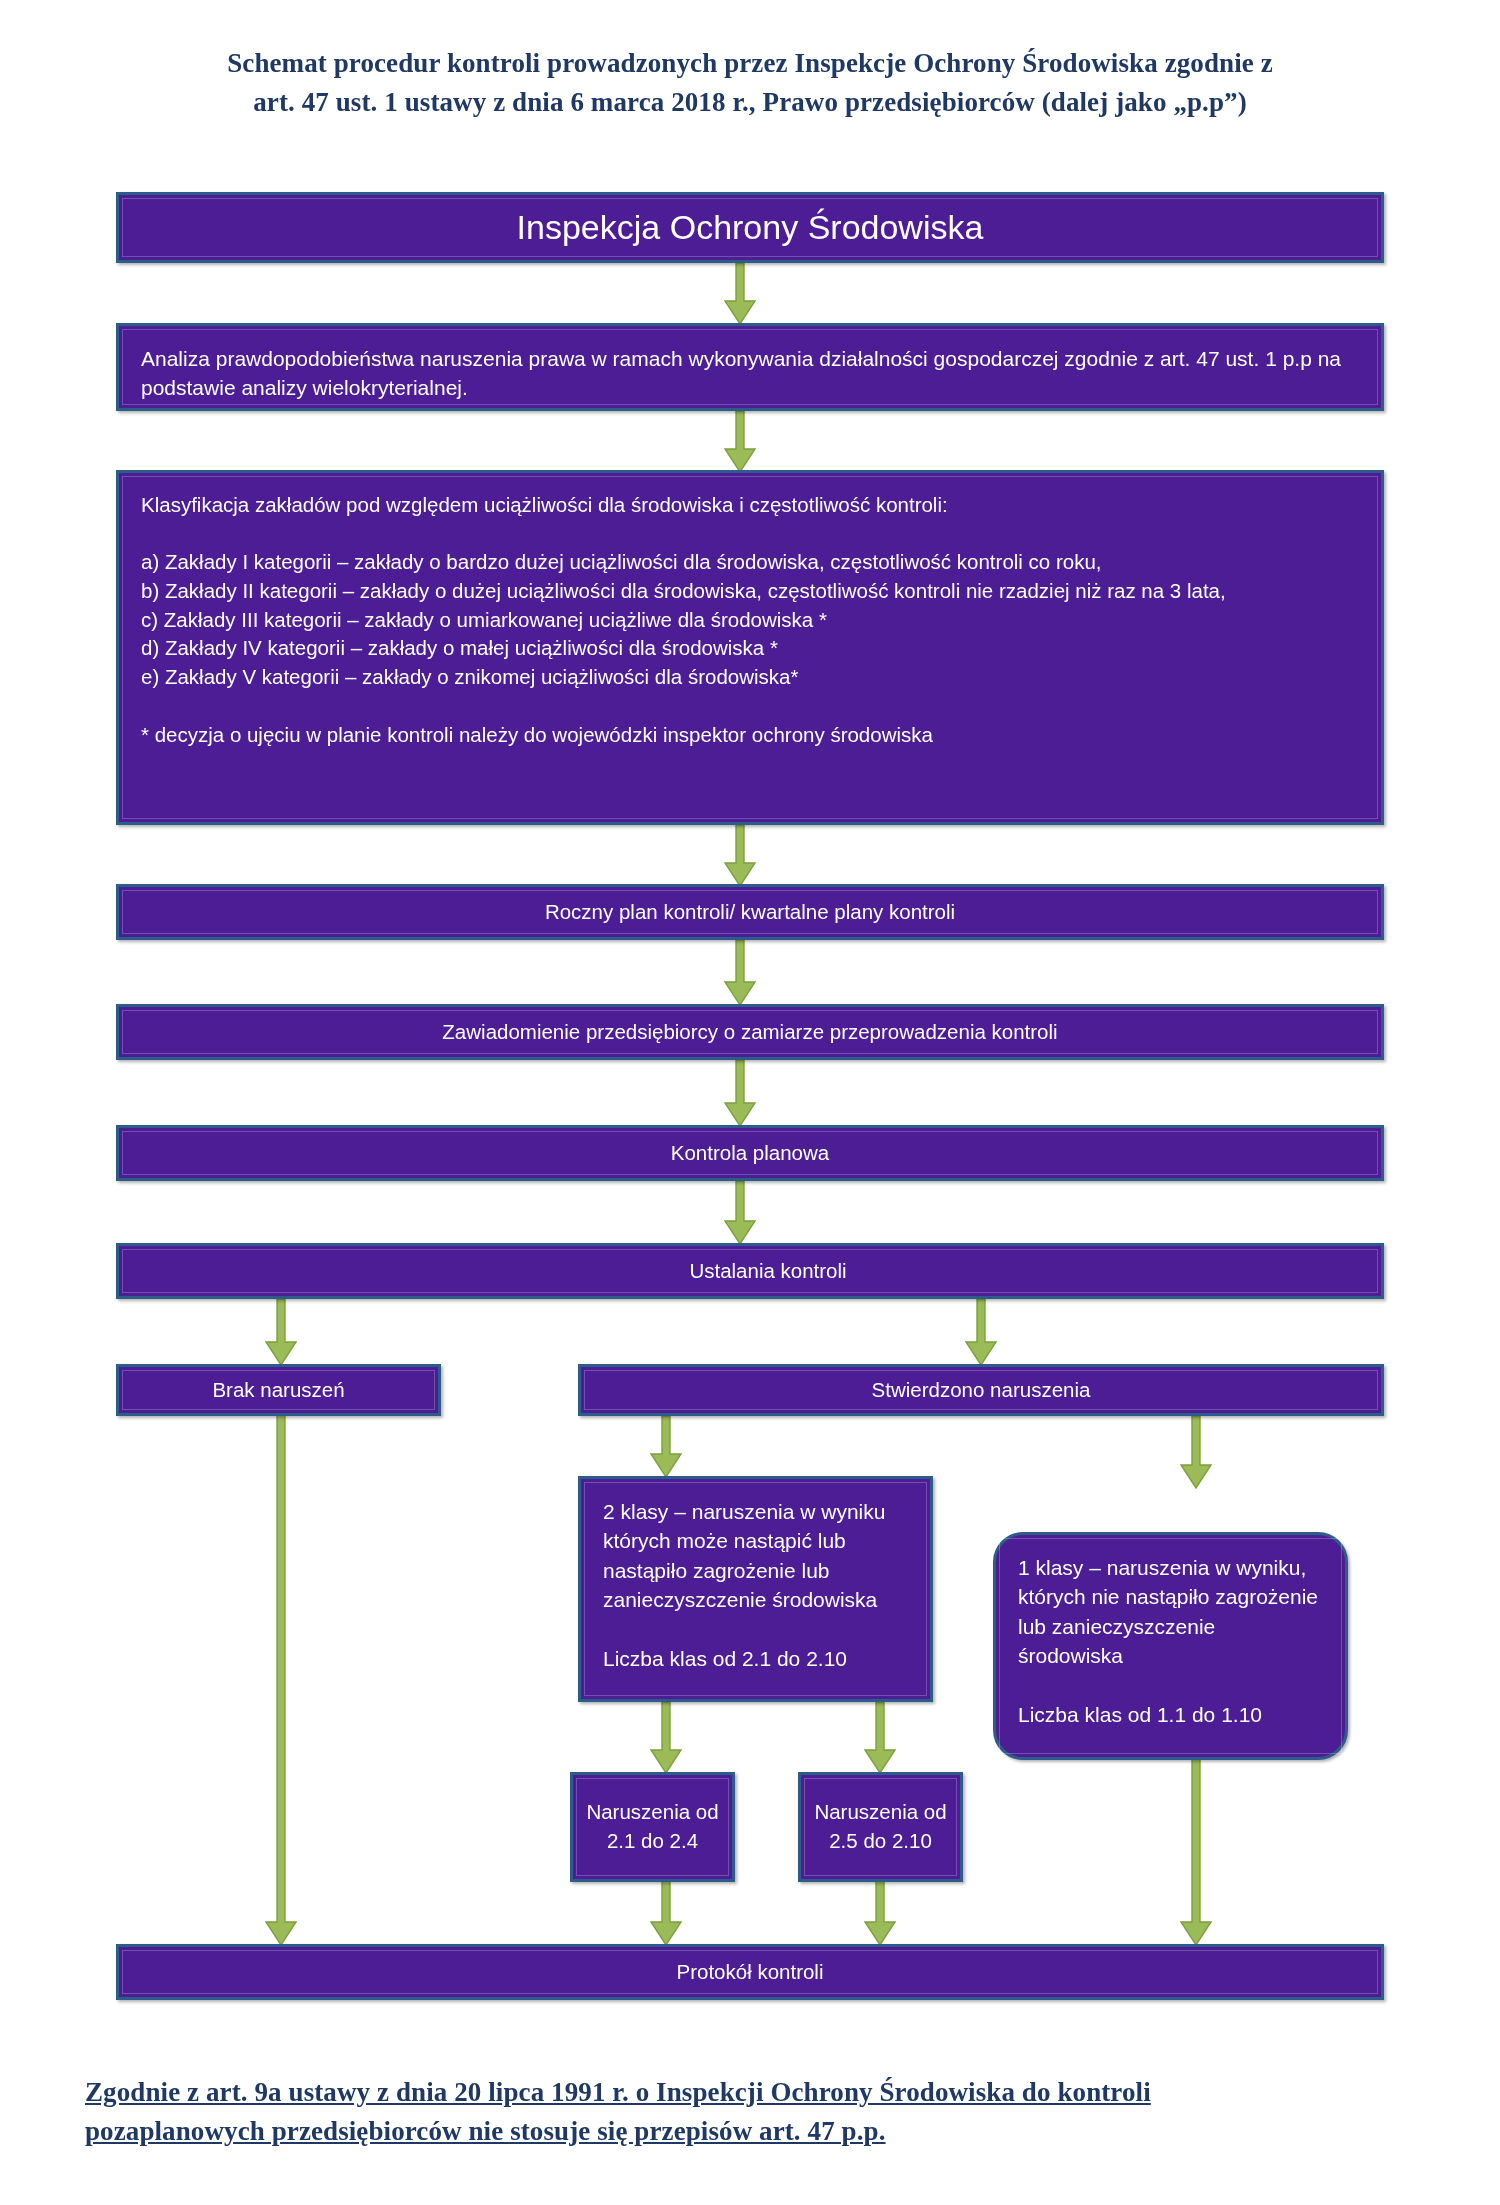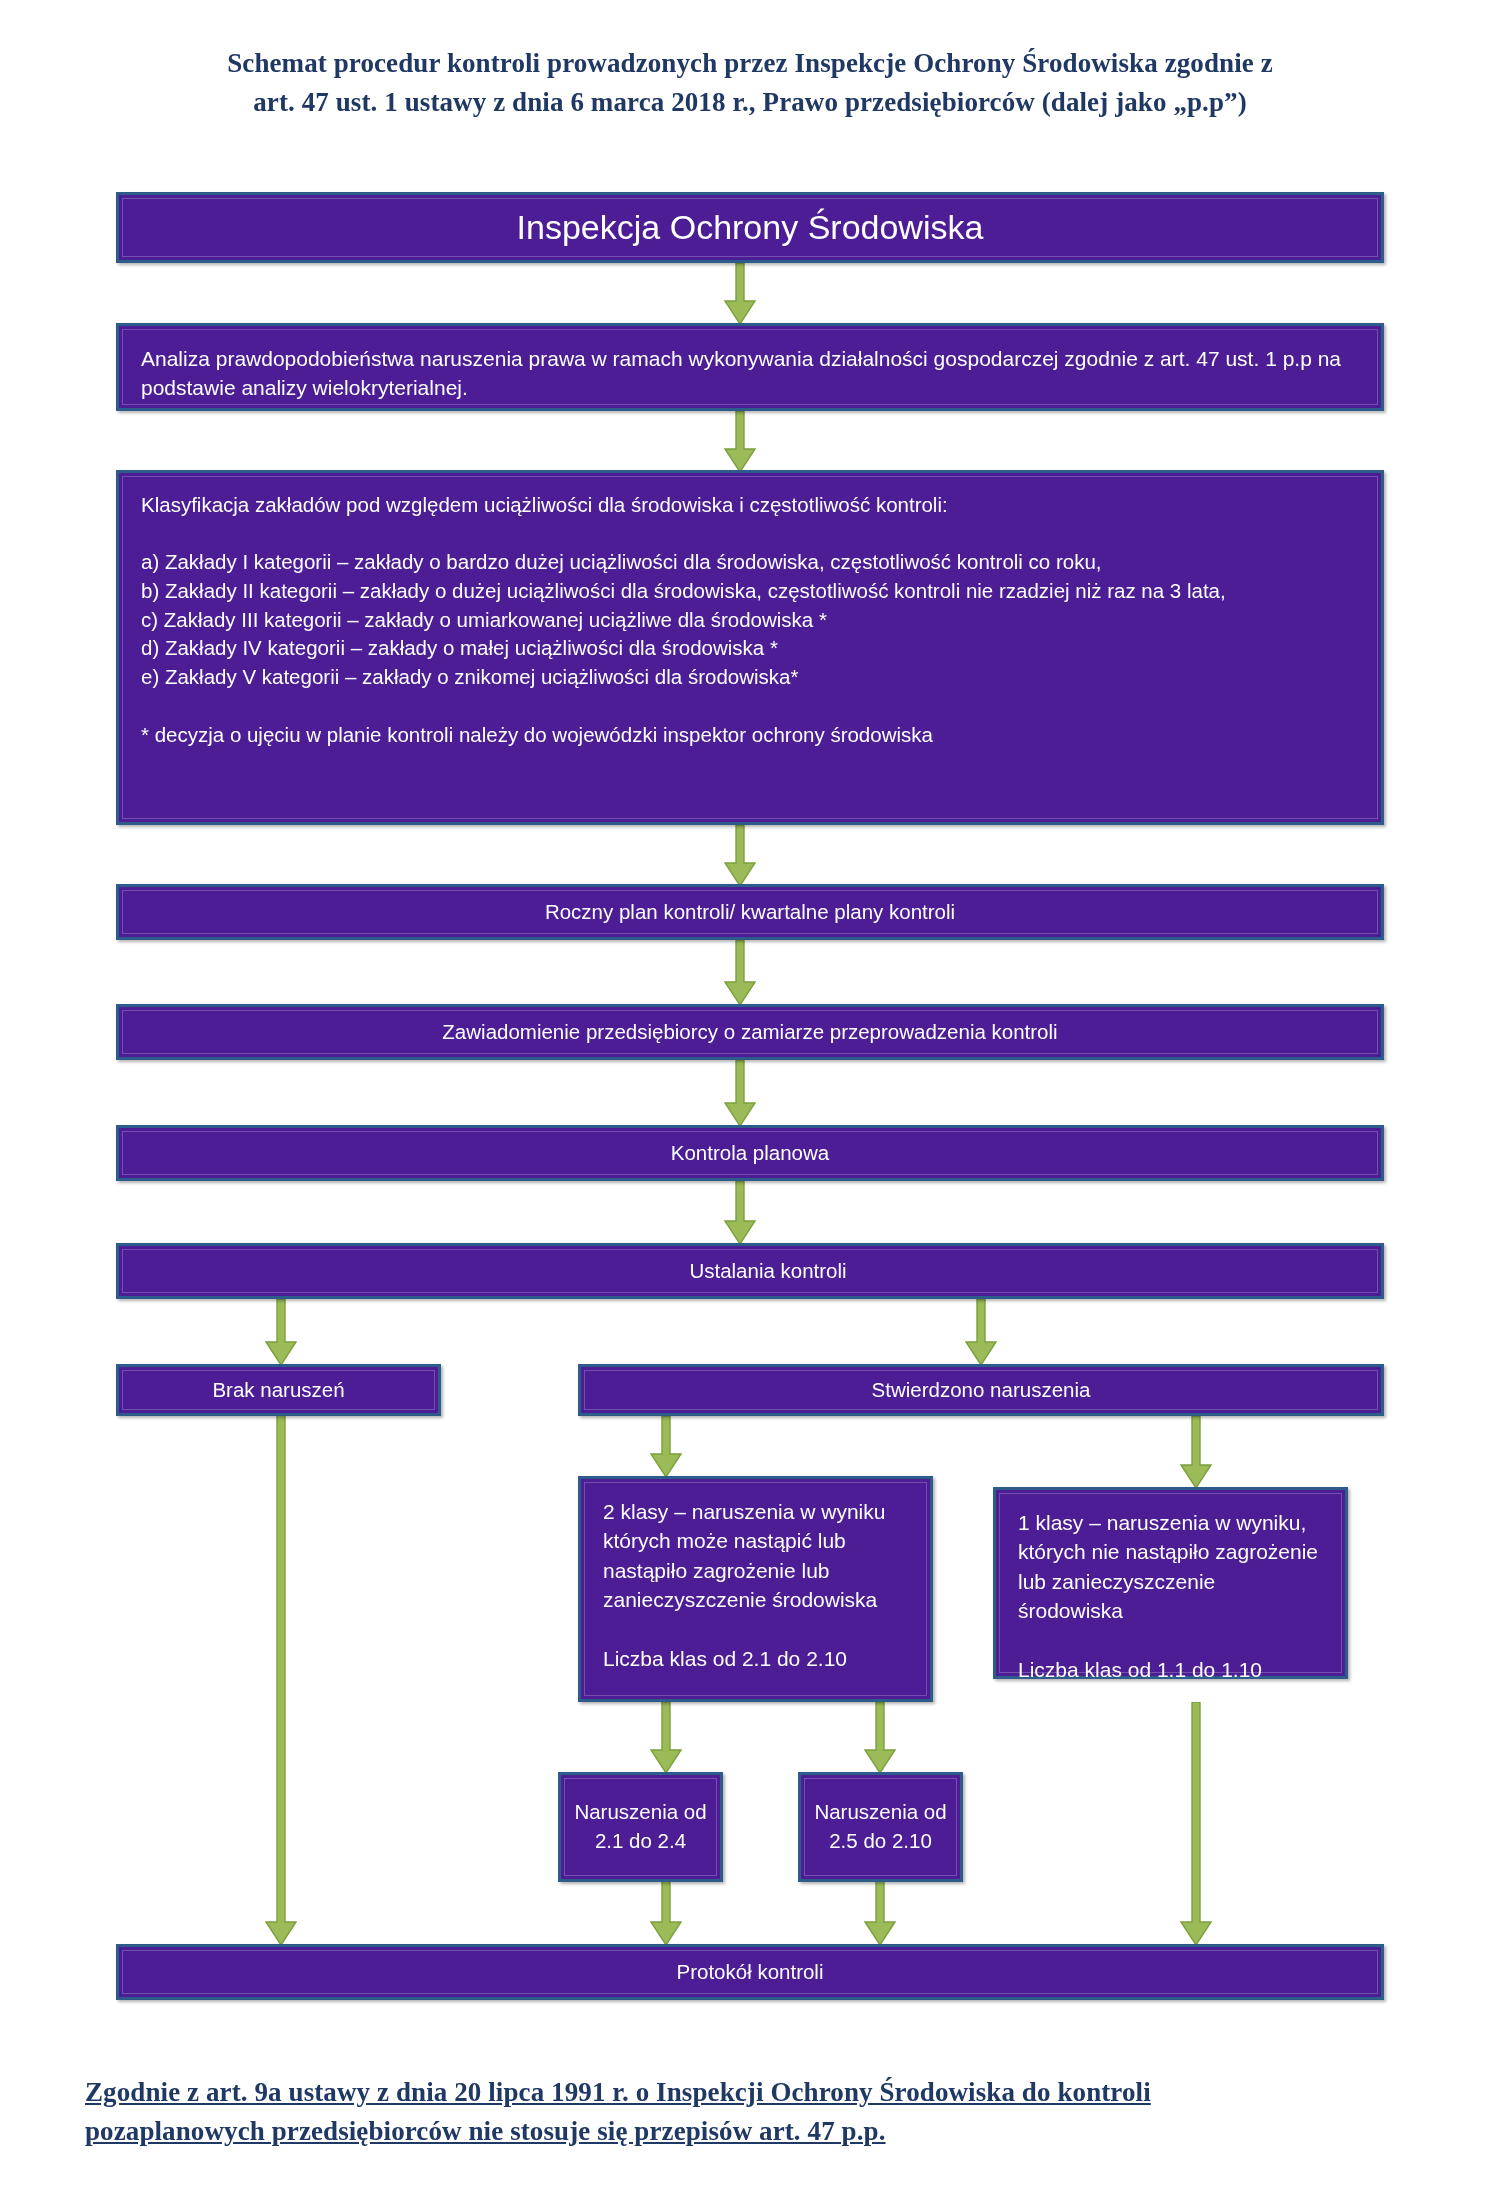--- a/index.html
+++ b/index.html
@@ -102,25 +102,26 @@
     left: 116px; top: 1364px; width: 325px; height: 52px;
   }
   #box-violation {
     left: 578px; top: 1364px; width: 806px; height: 52px;
   }
   #box-class2 {
     left: 578px; top: 1476px; width: 355px; height: 226px;
     font-size: 21px;
   }
   #box-class1 {
-    left: 993px; top: 1487px; width: 355px; height: 192px;
+    left: 993px; top: 1532px; width: 355px; height: 228px;
     font-size: 21px;
+    border-radius: 30px;
   }
   #box-nar24 {
-    left: 558px; top: 1772px; width: 165px; height: 110px;
+    left: 570px; top: 1772px; width: 165px; height: 110px;
     font-size: 20.5px;
   }
   #box-nar210 {
     left: 798px; top: 1772px; width: 165px; height: 110px;
     font-size: 20.5px;
   }
   #box-protocol {
     left: 116px; top: 1944px; width: 1268px; height: 56px;
   }
 

